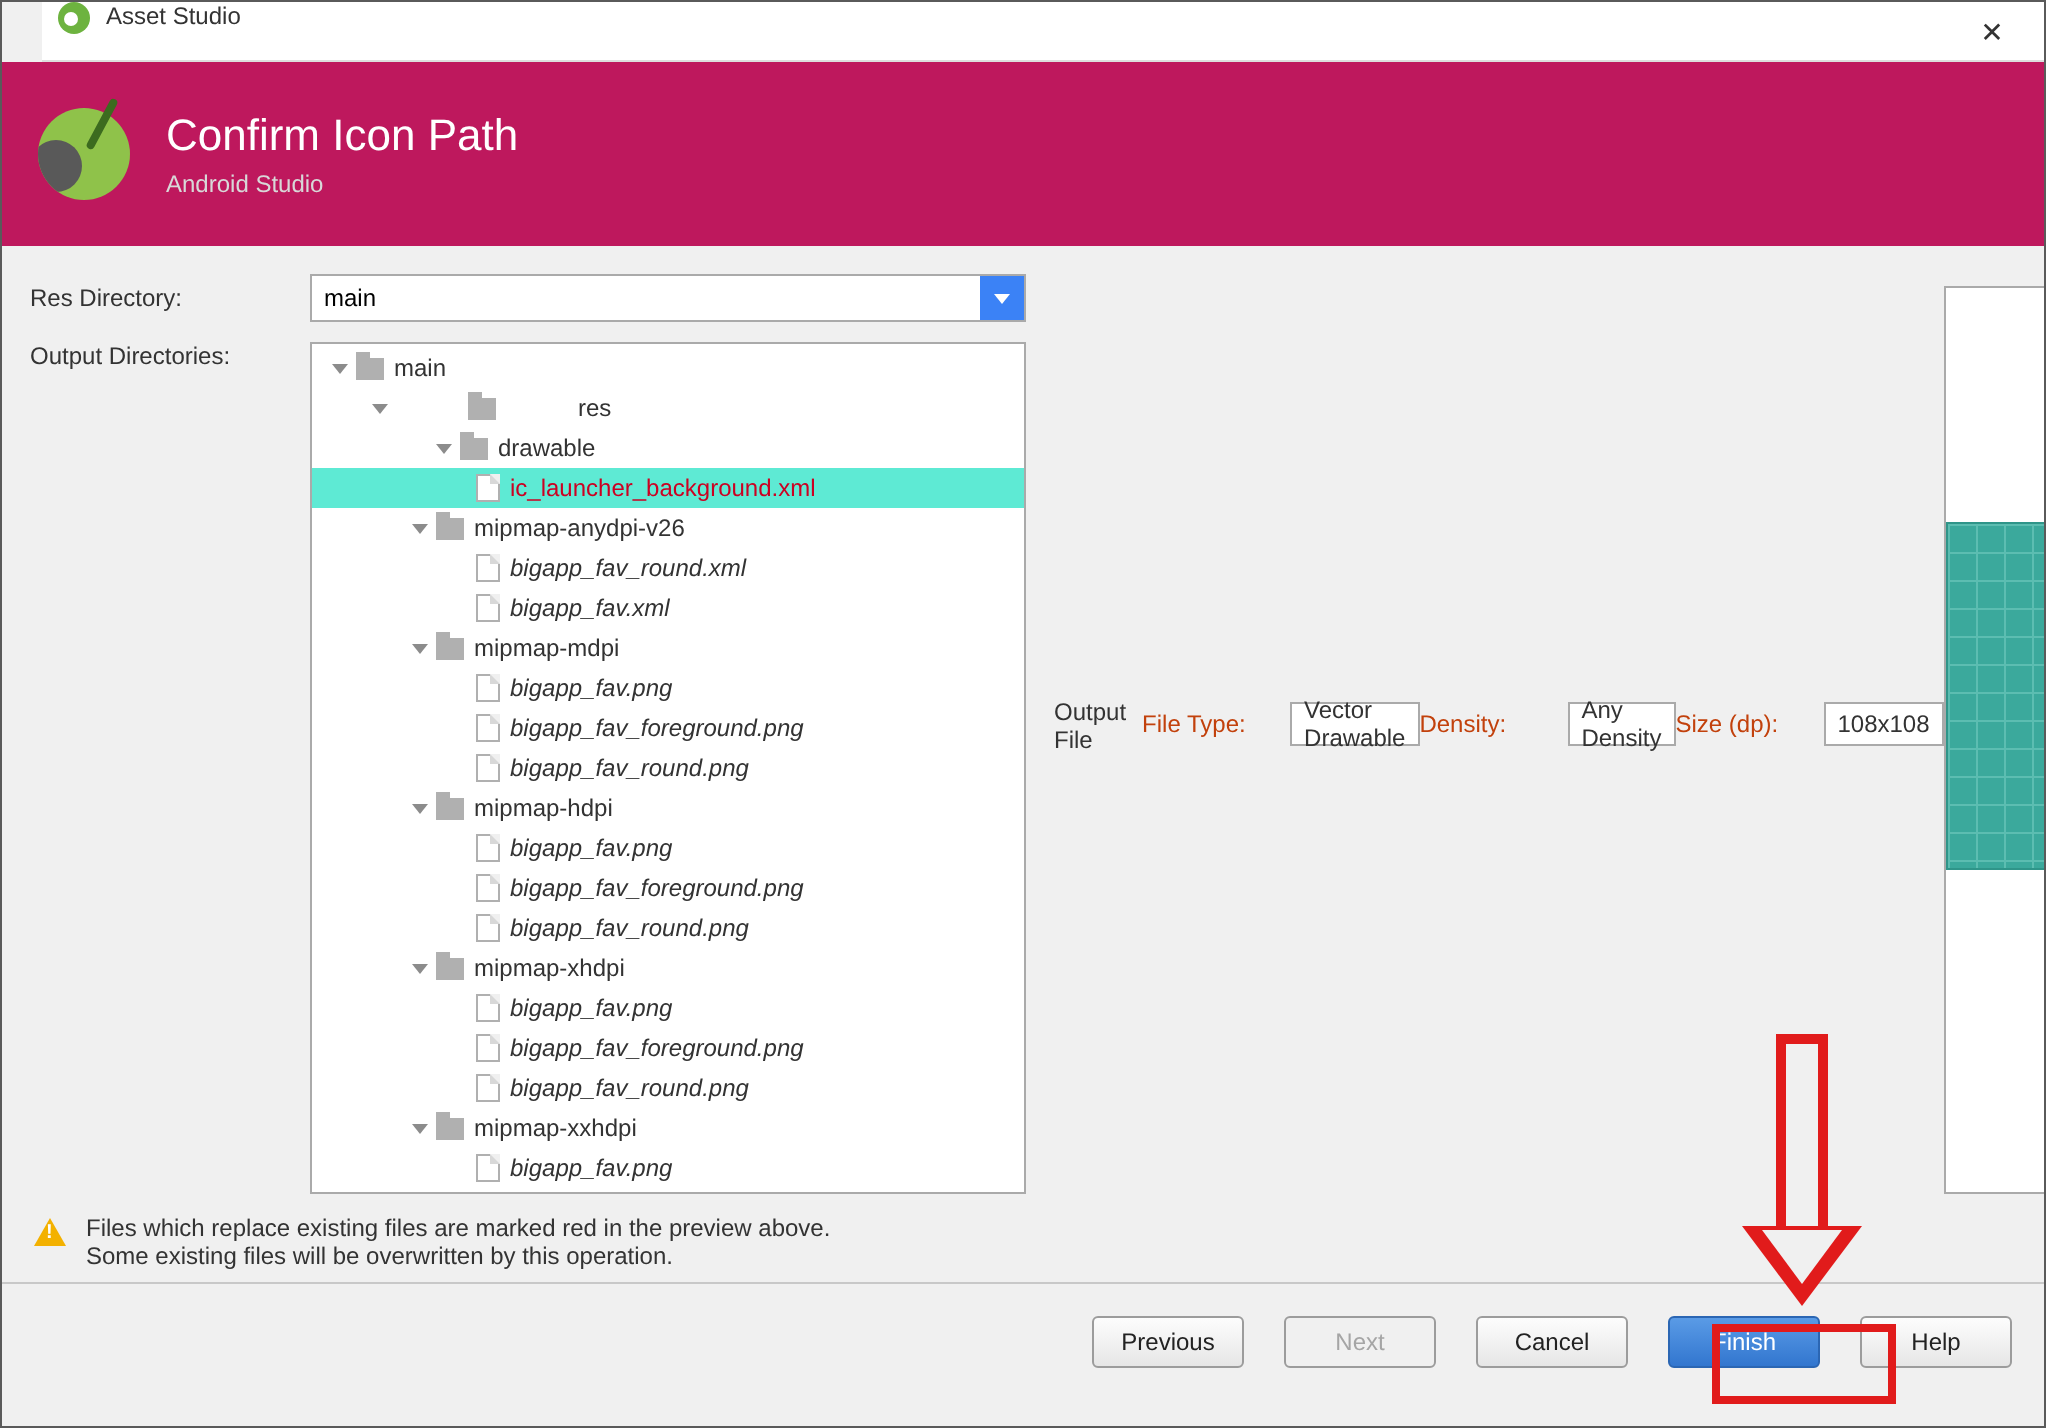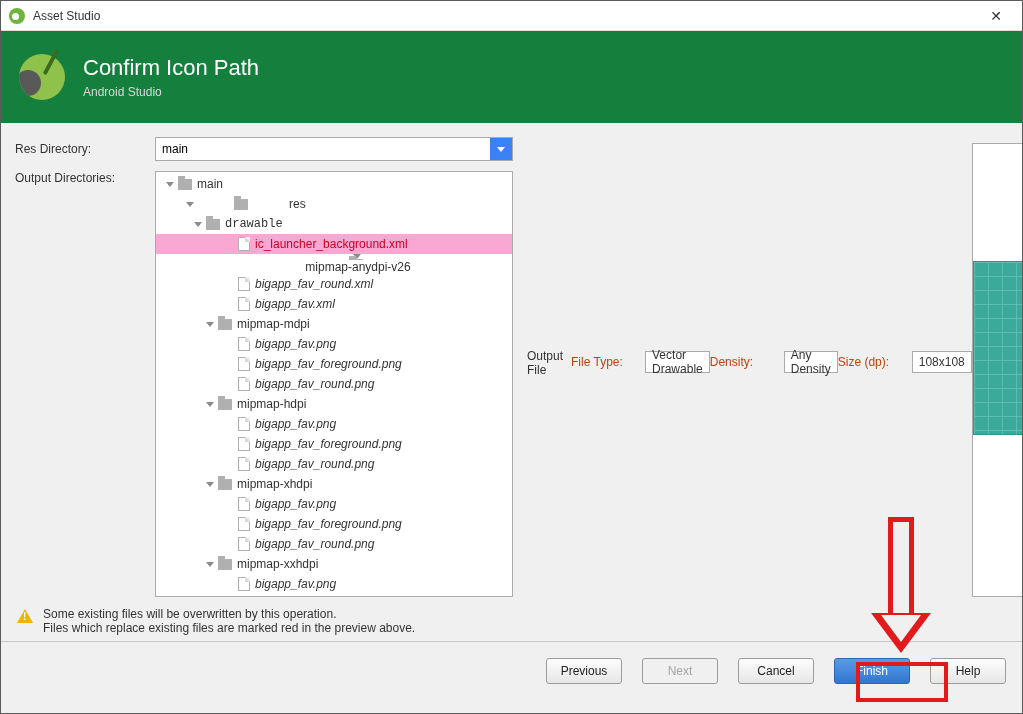--- a/index.html
+++ b/index.html
@@ -10,24 +10,25 @@
     width: 1023px;
     height: 714px;
     overflow: hidden;
     position: relative;
     border: 1px solid #5a5a5a;
   }
   .titlebar {
     height: 30px;
     background: #fff;
     display: flex;
-    align-items: center;
+    align-items: flex-start;
     padding: 0 8px;
     border-bottom: 1px solid #ddd;
     position: relative;
+    margin-left: 20px;
   }
   .titlebar .app-icon {
     width: 16px; height: 16px;
     border-radius: 50%;
     background: #6db33f;
     margin-right: 8px;
     position: relative;
   }
   .titlebar .app-icon::after{
     content:"";
@@ -38,21 +39,21 @@
     left:3px;top:5px;
   }
   .titlebar .title { color:#333; }
   .titlebar .close {
     position: absolute; right: 6px; top: 0;
     width: 40px; height: 30px;
     display:flex; align-items:center; justify-content:center;
     font-size:14px; color:#333;
   }
   .header {
-    background:#15803d;
+    background:#be185d;
     color:#fff;
     height: 92px;
     display:flex;
     align-items:center;
     padding: 0 18px;
   }
   .header .logo {
     width:46px;height:46px;
     margin-right:18px;
     position:relative;
@@ -124,21 +125,21 @@
     background:#fff;
     overflow:auto;
     padding:2px 0;
   }
   .tree-row{
     display:flex;align-items:center;
     height:20px;
     padding-left:0;
     white-space:nowrap;
   }
-  .tree-row.selected{ background:#f9a8d4; }
+  .tree-row.selected{ background:#5eead4; }
   .tree-row .twisty{
     width:12px;height:12px;margin-right:2px;
     display:inline-flex;align-items:center;justify-content:center;
     color:#777;position:relative;
   }
   .tree-row .twisty::before{
     content:"";border-left:4px solid transparent;border-right:4px solid transparent;border-top:5px solid #8c8c8c;
   }
   .tree-row .folder-icon{
     width:14px;height:11px;background:#b0b0b0;margin-right:5px;
@@ -264,31 +265,31 @@
           <div class="tree-row" style="padding-left: 8px;">
             <span class="twisty"></span>
             <span class="folder-icon"></span>
             <span class="label">main</span>
           </div>
           <div class="tree-row" style="padding-left: 28px; gap: 36px;">
             <span class="twisty"></span>
             <span class="folder-icon"></span>
             <span class="label">res</span>
           </div>
-          <div class="tree-row" style="padding-left: 36px; font-family: Liberation Mono, monospace;">
+          <div class="tree-row" style="padding-left: 60px;">
             <span class="twisty"></span>
             <span class="folder-icon"></span>
             <span class="label">drawable</span>
           </div>
           <div class="tree-row selected" style="padding-left: 68px;">
             <span style="width: 14px; display: inline-block;"></span>
             <span class="file-icon"></span>
             <span class="label red">ic_launcher_background.xml</span>
           </div>
-          <div class="tree-row" style="padding-left: 48px; flex-direction: column;">
+          <div class="tree-row" style="padding-left: 48px;">
             <span class="twisty"></span>
             <span class="folder-icon"></span>
             <span class="label">mipmap-anydpi-v26</span>
           </div>
           <div class="tree-row" style="padding-left: 68px;">
             <span style="width: 14px; display: inline-block;"></span>
             <span class="file-icon"></span>
             <span class="label italic">bigapp_fav_round.xml</span>
           </div>
           <div class="tree-row" style="padding-left: 68px;">
@@ -396,22 +397,22 @@
     <div class="preview-box">
       <div class="preview-img"></div>
       <div class="annotation-3">3.</div>
     </div>
   </div>
 </div>
 
 <div class="warning-block">
   <div class="warn-icon"></div>
   <div>
+    <div>Files which replace existing files are marked red in the preview above.</div>
     <div>Some existing files will be overwritten by this operation.</div>
-    <div>Files which replace existing files are marked red in the preview above.</div>
   </div>
 </div>
 
 <div class="button-bar">
   <button class="btn">Previous</button>
   <button class="btn" disabled="">Next</button>
   <button class="btn">Cancel</button>
   <button class="btn primary">Finish</button>
   <button class="btn">Help</button>
 </div>

